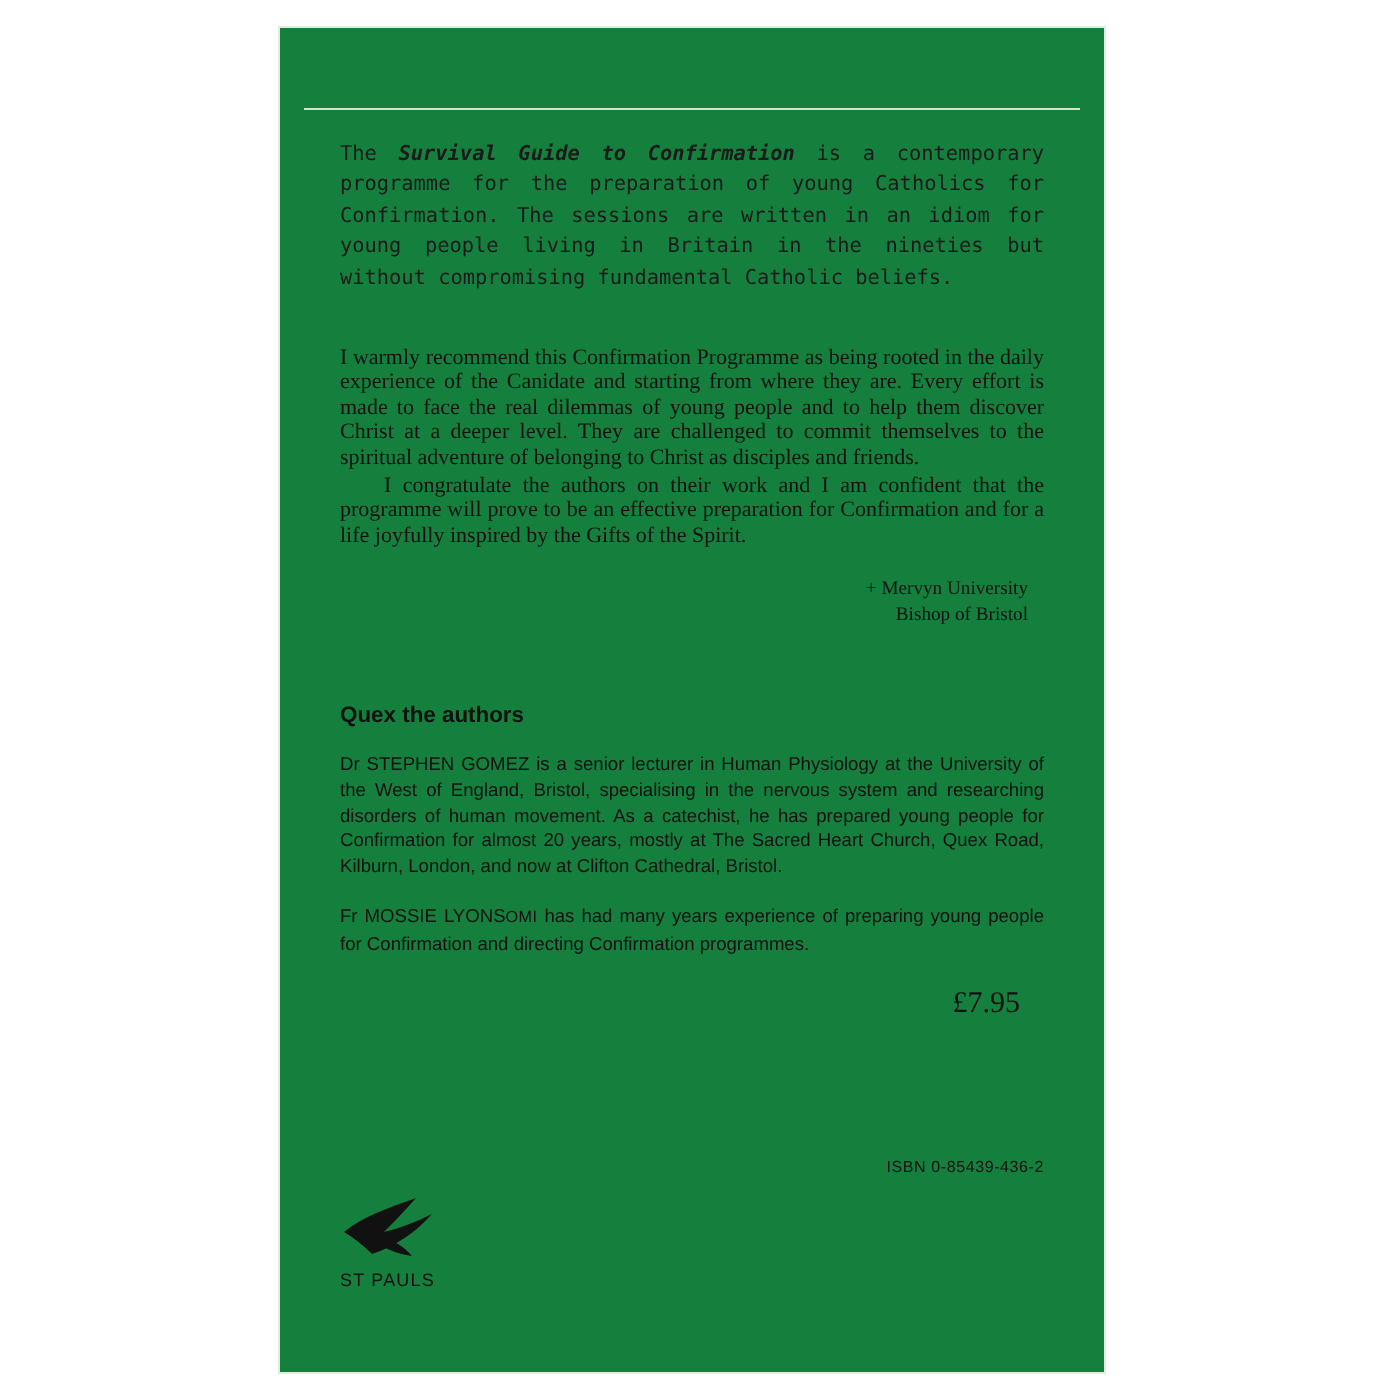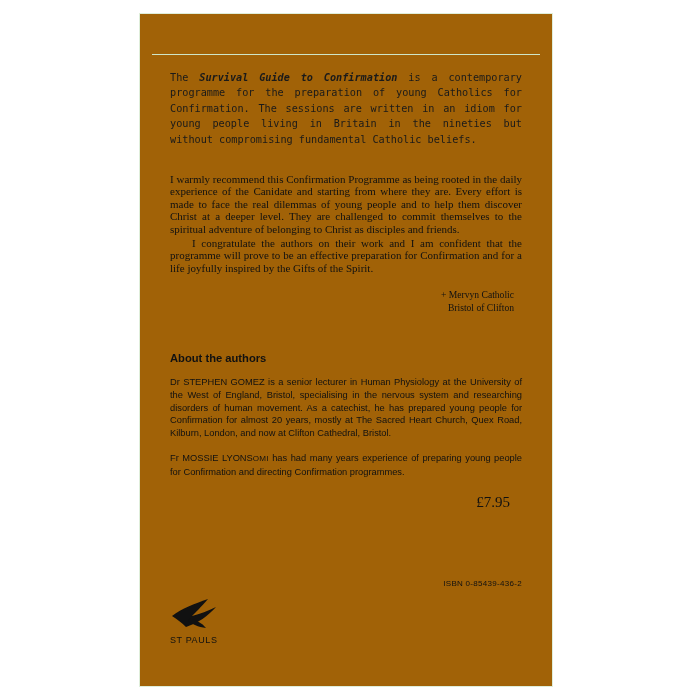--- a/index.html
+++ b/index.html
@@ -21,21 +21,21 @@
     background: #ffffff;
   }
 
   
   .cover {
     position: absolute;
     left: 140px;
     top: 14px;
     width: 412px;
     height: 672px;
-    background: #a16207;
+    background: #15803d;
     box-shadow: 0 0 0 1px #dfeeda;
   }
 
   
   .top-rule {
     position: absolute;
     left: 12px;
     top: 40px;
     width: 388px;
     height: 1px;
@@ -184,25 +184,25 @@
     <div class="inner">
 
       <p class="blurb"><span>The </span><span class="title">Survival Guide to Confirmation</span><span> is a contemporary programme for the preparation of young Catholics for Confirmation. The sessions are written in an idiom for young people living in Britain in the nineties but without compromising fundamental Catholic beliefs.</span></p>
 
       <div class="endorse">
         <p>I warmly recommend this Confirmation Programme as being rooted in the daily experience of the Canidate and starting from where they are.  Every effort is made to face the real dilemmas of young people and to help them discover Christ at a deeper level.  They are challenged to commit themselves to the spiritual adventure of belonging to Christ as disciples and friends.</p>
         <p>I congratulate the authors on their work and I am confident that the programme will prove to be an effective preparation for Confirmation and for a life joyfully inspired by the Gifts of the Spirit.</p>
       </div>
 
       <div class="signature">
-        <div>+ Mervyn Catholic</div>
-        <div>Bristol of Clifton</div>
+        <div>+ Mervyn University</div>
+        <div>Bishop of Bristol</div>
       </div>
 
-      <div class="about-heading">About the authors</div>
+      <div class="about-heading">Quex the authors</div>
 
       <div class="about-body">
         <p><span>Dr STEPHEN GOMEZ</span><span> is a senior lecturer in Human Physiology at the University of the West of England, Bristol, specialising in the nervous system and researching disorders of human movement.  As a catechist, he has prepared young people for Confirmation for almost 20 years, mostly at The Sacred Heart Church, Quex Road, Kilburn, London, and now at Clifton Cathedral, Bristol.</span></p>
         <p><span>Fr MOSSIE LYONS</span><span class="smallcaps">OMI</span><span> has had many years experience of preparing young people for Confirmation and directing Confirmation programmes.</span></p>
       </div>
 
     </div>
 
     <div class="price">£7.95</div>
 

